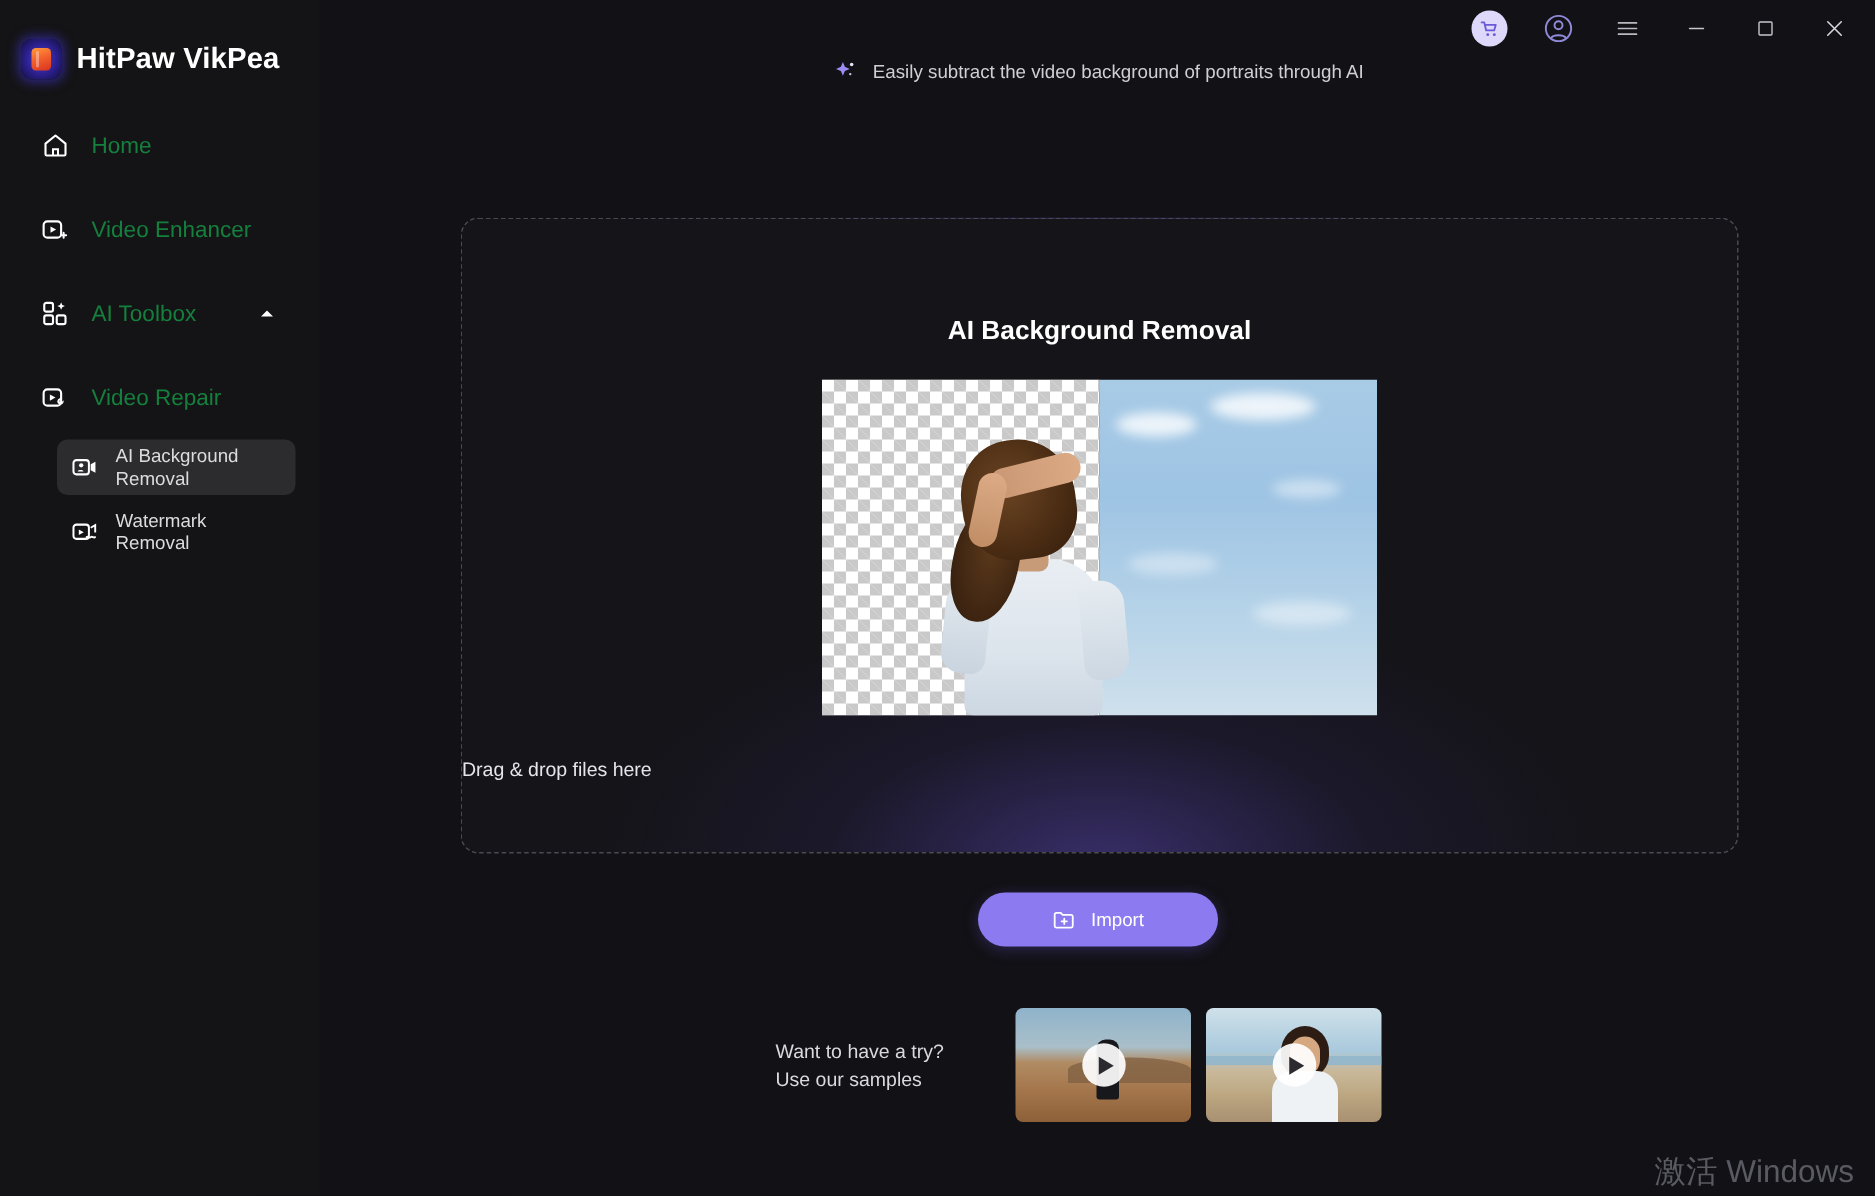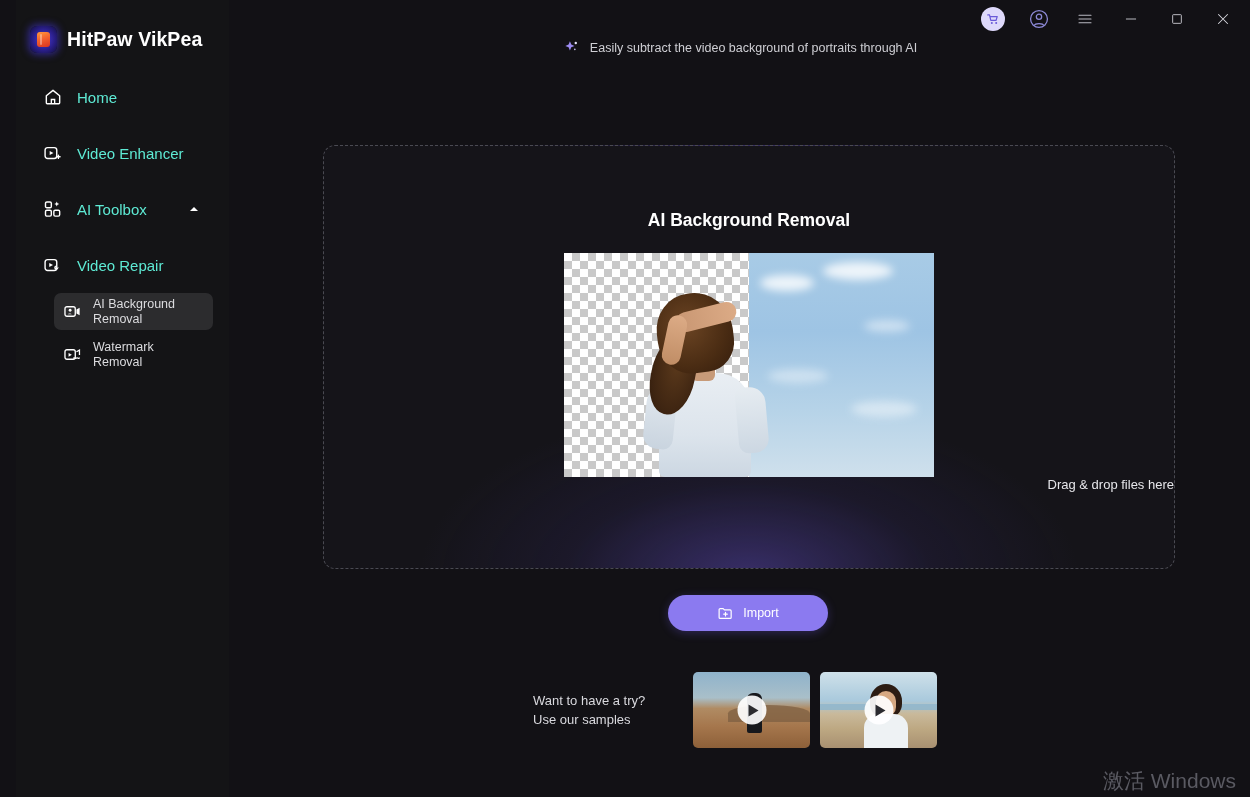--- a/index.html
+++ b/index.html
@@ -2,21 +2,21 @@
 <html><head>
 <meta charset="utf-8">
 <style>
   * { margin:0; padding:0; box-sizing:border-box; }
   html, body {
     width:1250px; height:797px;
     background:#0f0e12;
     font-family:"Liberation Sans", sans-serif;
     overflow:hidden;
   }
-  .app { position:relative; width:1250px; height:797px; display:flex; background:#121115;padding-left:16px; }
+  .app { position:relative; width:1250px; height:797px; display:flex; background:#121115; }
 
   
   .sidebar {
     width:213px; height:797px;
     background:#141416;
     flex:0 0 213px;
     position:relative;
     z-index:5;
   }
   .brand { display:flex; align-items:center; gap:10px; padding:21px 0 0 14px; height:58px; }
@@ -35,21 +35,21 @@
   .brand-logo .glyph:after{
     content:""; position:absolute; left:3px; top:2px; width:2px; height:11px;
     background:rgba(255,255,255,.35); border-radius:1px;
   }
   .brand-name { color:#fff; font-size:19.5px; font-weight:bold; letter-spacing:.1px; }
 
   .nav { margin-top:19px; }
   .nav-item {
     display:flex; align-items:center; gap:14px;
     height:40px; padding-left:27px; margin-bottom:16px;
-    color:#5eead4; font-size:15px; cursor:pointer; position:relative;
+    color:#15803d; font-size:15px; cursor:pointer; position:relative;
   }
   .nav-item .ico { width:20px; height:20px; flex:0 0 20px; display:block; }
   .nav-item .lbl { line-height:1; }
   .nav-item .chev { position:absolute; right:29px; width:12px; height:12px; }
 
   .submenu { margin-top:-8px; padding-left:0; }
   .sub-item {
     display:flex; align-items:center; gap:11px;
     margin:0 16px 6px 38px; height:37px;
     border-radius:7px; padding-left:9px;
@@ -148,21 +148,21 @@
     position:absolute; left:30px; bottom:150px; width:62px; height:20px;
     background:linear-gradient(90deg,#c89672,#dcab86);
     border-radius:12px; transform:rotate(-14deg);
   }
   .sbj-forearm {
     position:absolute; left:20px; bottom:112px; width:19px; height:50px;
     background:linear-gradient(180deg,#dcab86,#c08d65);
     border-radius:10px; transform:rotate(12deg);
   }
   .drop-hint {
-    text-align:right; color:#e6e6ea; font-size:13px; 
+    text-align:left; color:#e6e6ea; font-size:13px; margin-top:28px;
   }
 
   
   .import-btn {
     position:absolute; left:439px; top:595px;
     width:160px; height:36px; border-radius:18px;
     background:#8b7af0;
     display:flex; align-items:center; justify-content:center; gap:9px;
     color:#ffffff; font-size:12.5px; cursor:pointer; border:none;
     box-shadow:0 2px 10px rgba(110,90,230,.30);

